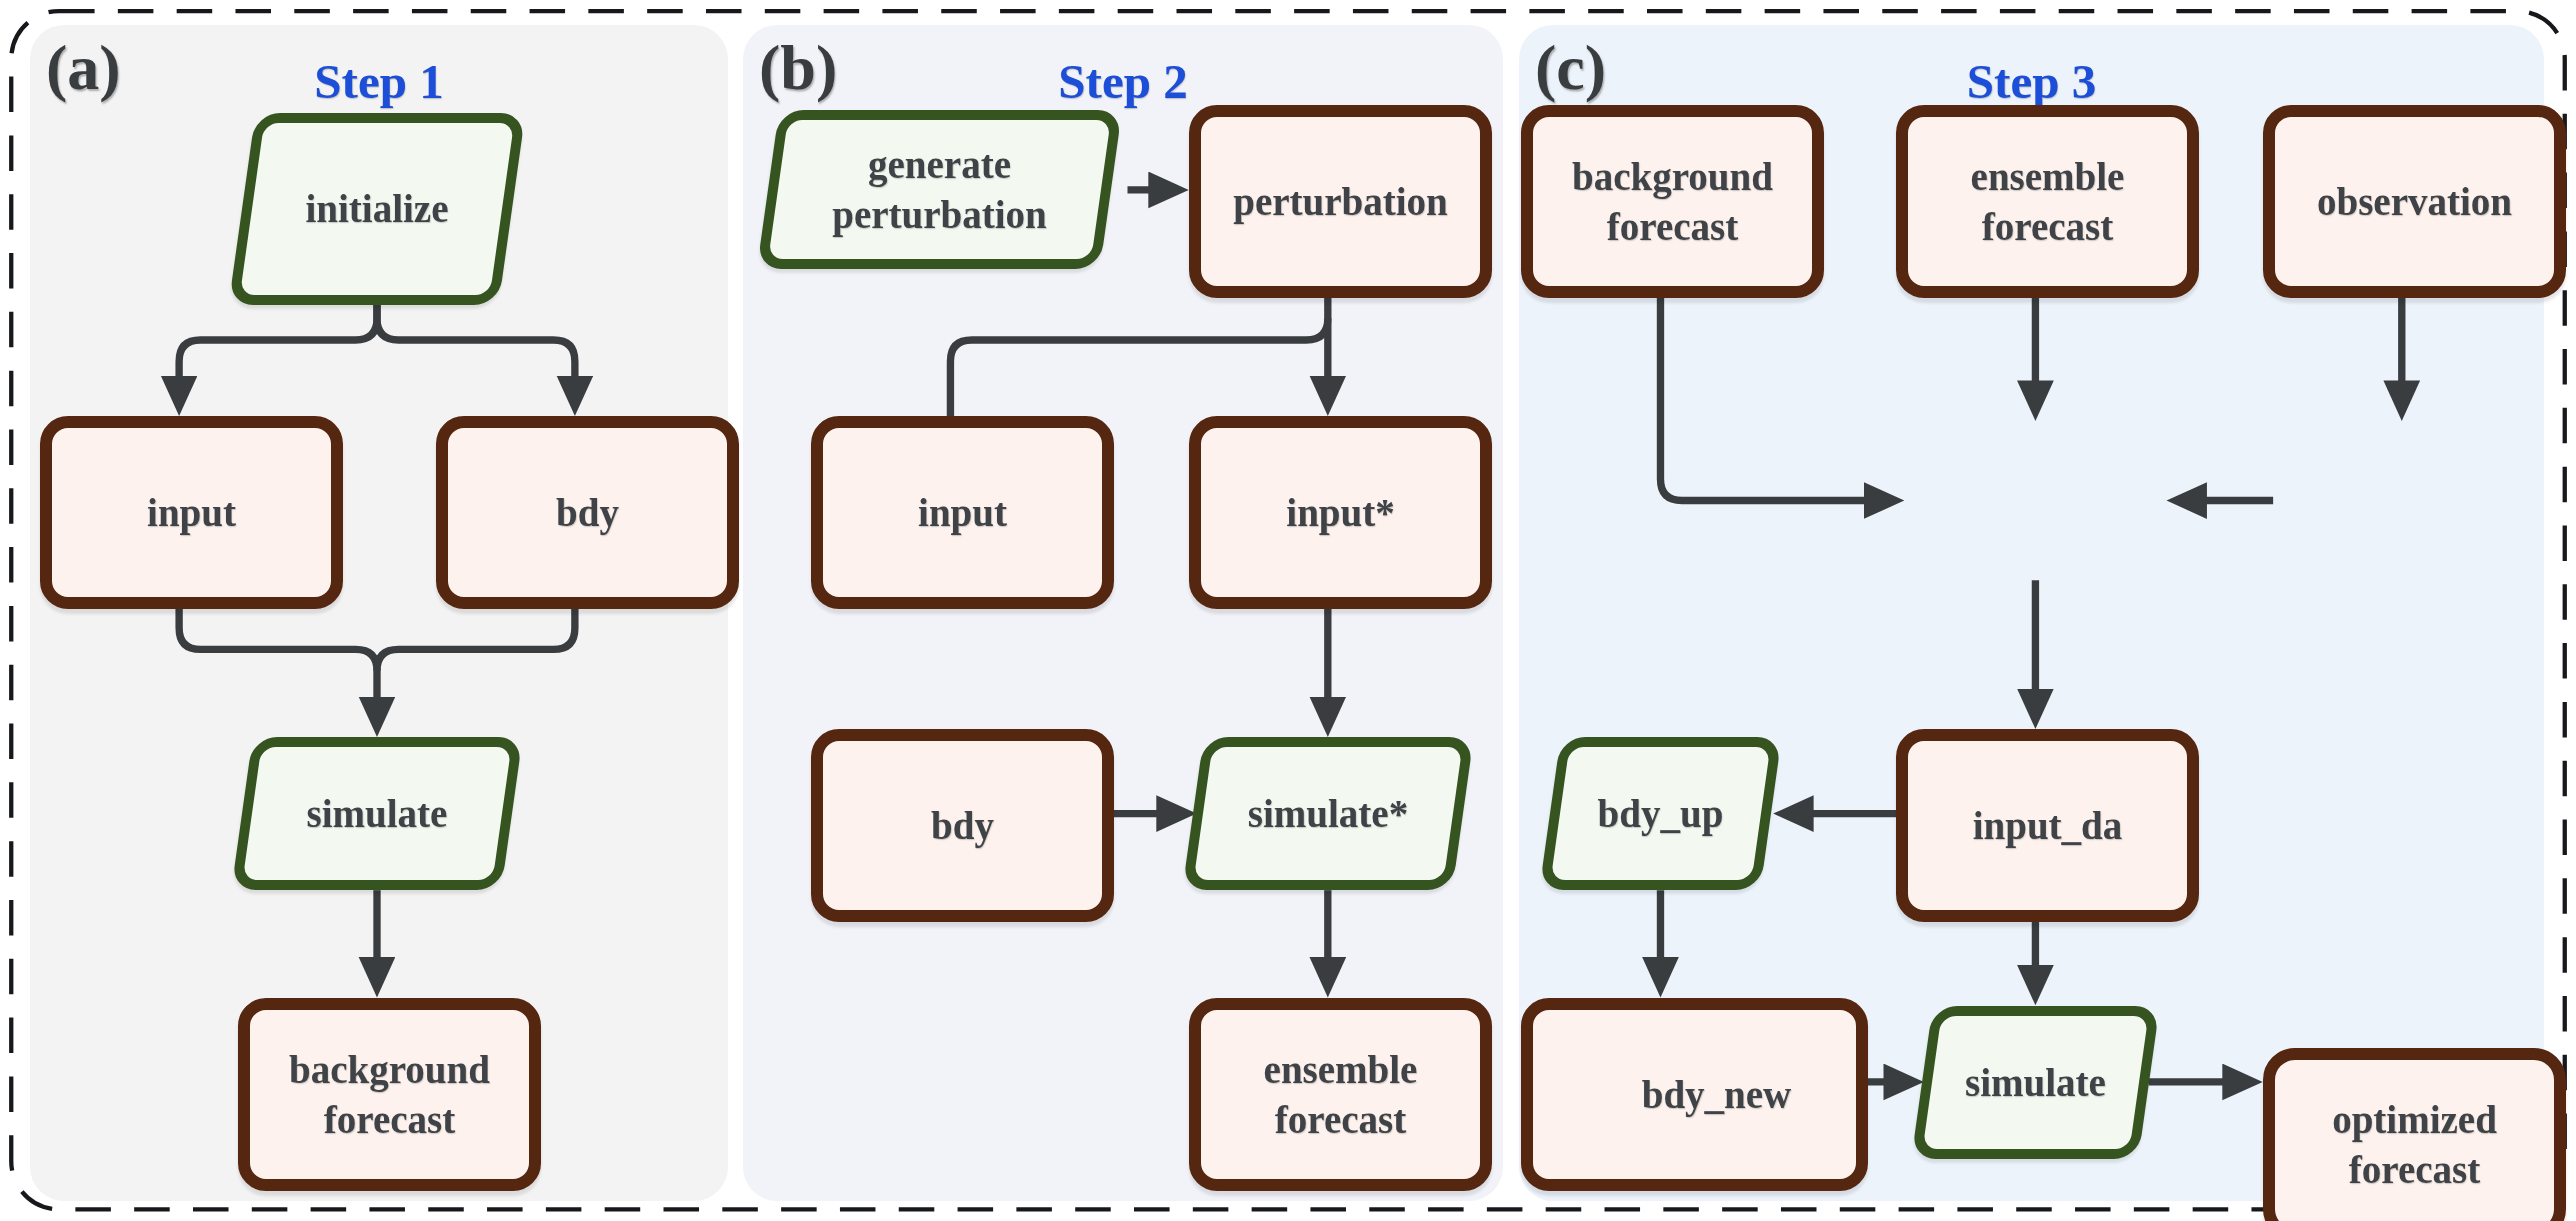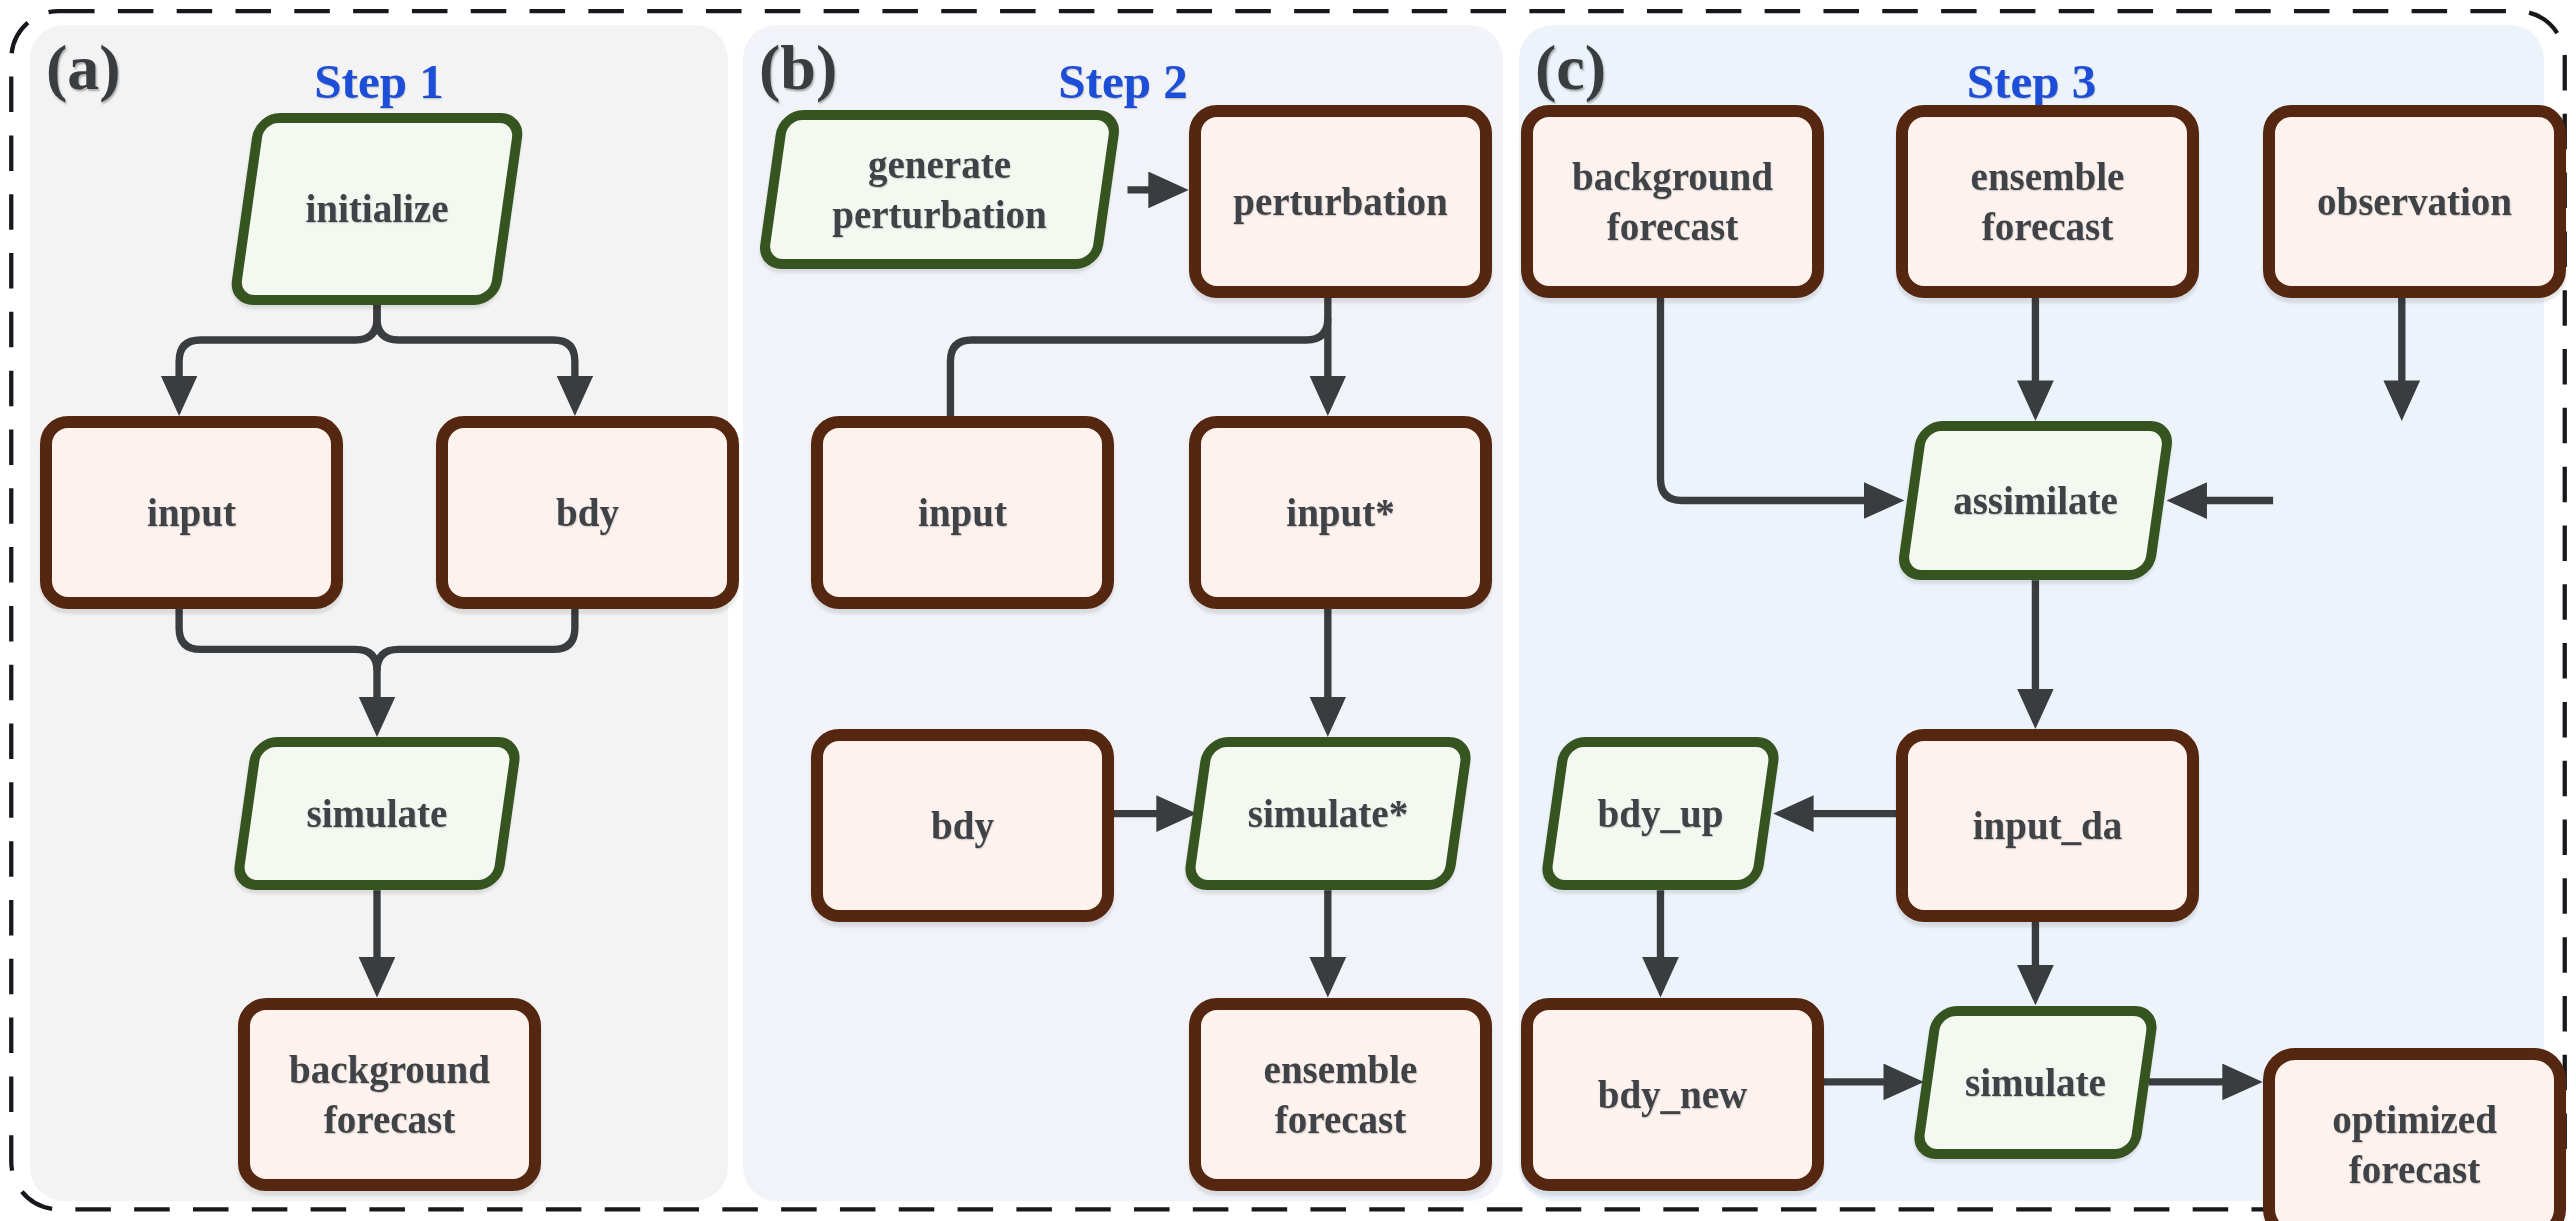--- a/index.html
+++ b/index.html
@@ -80,21 +80,21 @@
   #n-b-simst { left:1193px; top:737px; width:270px; height:153px; }
   #n-b-ensfc { left:1189px; top:998px; width:279px; height:169px; }
   
   #n-c-bgfc  { left:1521px; top:105px;  width:279px; height:169px; }
   #n-c-ensfc { left:1896px; top:105px;  width:279px; height:169px; }
   #n-c-obs   { left:2263px; top:105px;  width:279px; height:169px; }
   #n-c-assim { left:1907px; top:421px;  width:257px; height:159px; }
   #n-c-qc    { left:2273px; top:421px;  width:257px; height:159px; }
   #n-c-inda  { left:1896px; top:729px; width:279px; height:169px; }
   #n-c-bdyup { left:1550px; top:737px; width:221px; height:153px; }
-  #n-c-bdynw { left:1521px; top:998px; width:279px; height:169px; }
+  #n-c-bdynw { left:1521px; top:998px; width:279px; height:169px;padding-left:44px; }
   #n-c-sim   { left:1922px; top:1006px; width:227px; height:153px; }
   #n-c-optfc { left:2263px; top:1048px; width:279px; height:169px;border-radius:32px; }
 
   
   #edges {
     position:absolute; inset:0; z-index:5;
     color:var(--arrow);
   }
   #edges path.edge {
     stroke:currentColor; stroke-width:12;
@@ -204,24 +204,20 @@
 
   <div class="node rect" id="n-c-bgfc">
     <div class="label">background forecast</div>
   </div>
   <div class="node rect" id="n-c-ensfc">
     <div class="label">ensemble forecast</div>
   </div>
   <div class="node rect" id="n-c-obs">
     <div class="label">observation</div>
   </div>
-  <div class="node pgram" id="n-c-assim">
-    <div class="shape"></div>
-    <div class="label">assimilate</div>
-  </div>
   <div class="node rect" id="n-c-inda">
     <div class="label">input_da</div>
   </div>
   <div class="node pgram" id="n-c-bdyup">
     <div class="shape"></div>
     <div class="label">bdy_up</div>
   </div>
   <div class="node rect" id="n-c-bdynw">
     <div class="label">bdy_new</div>
   </div>

